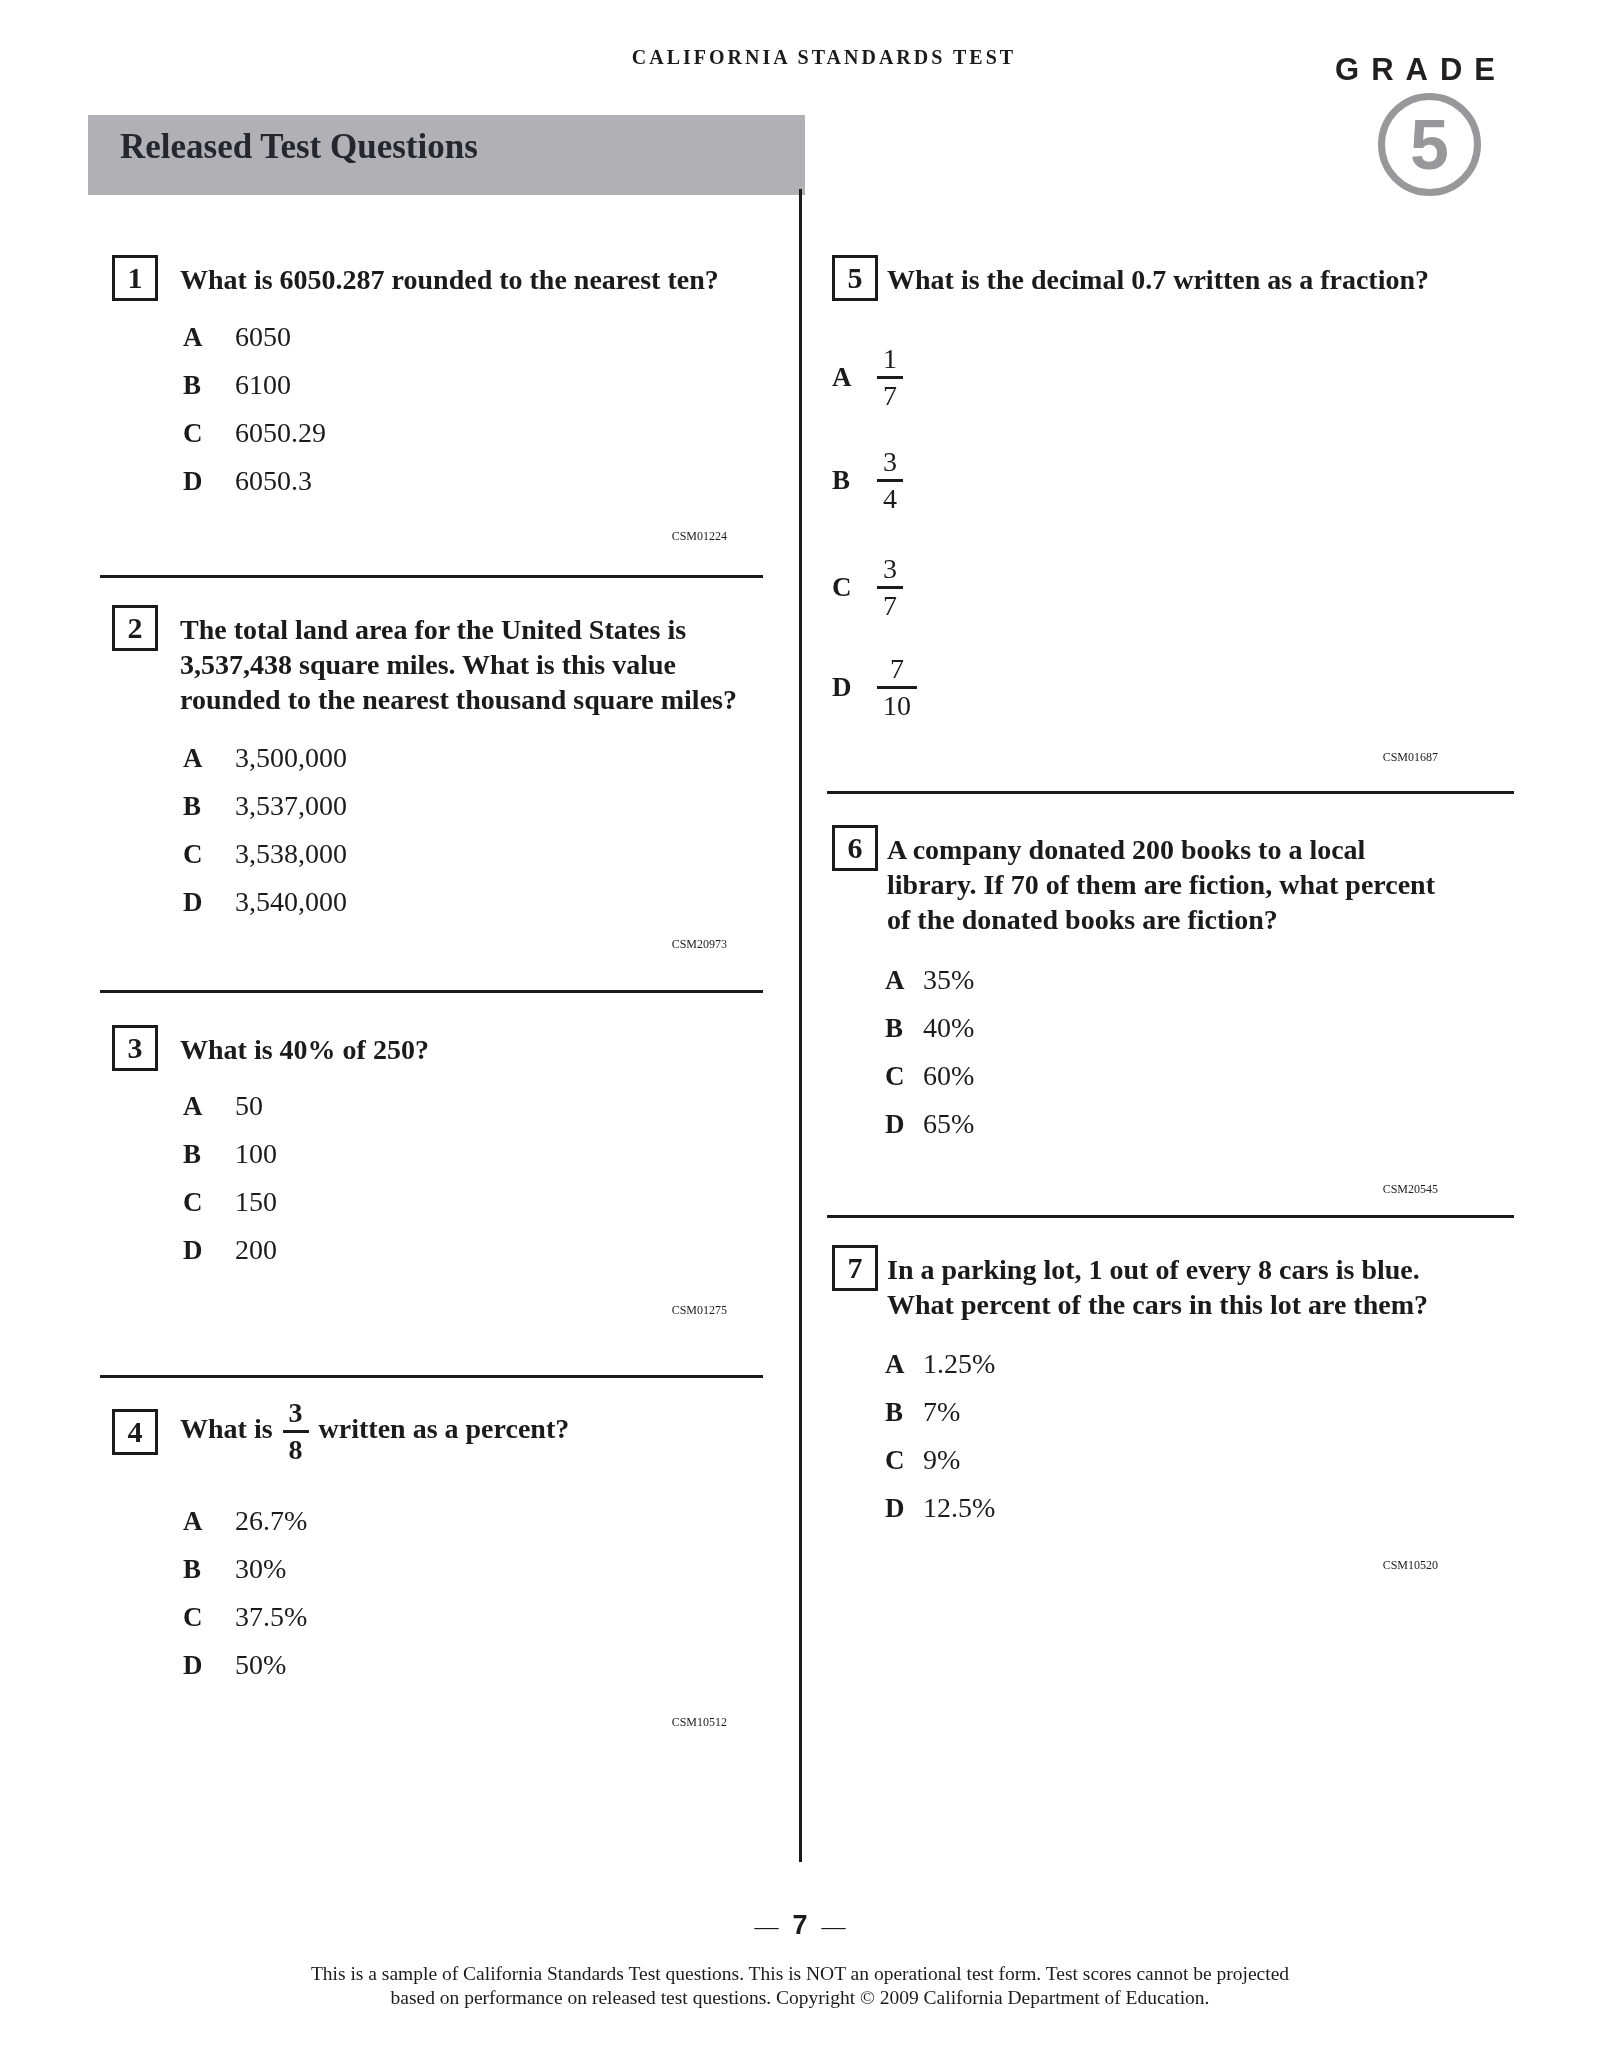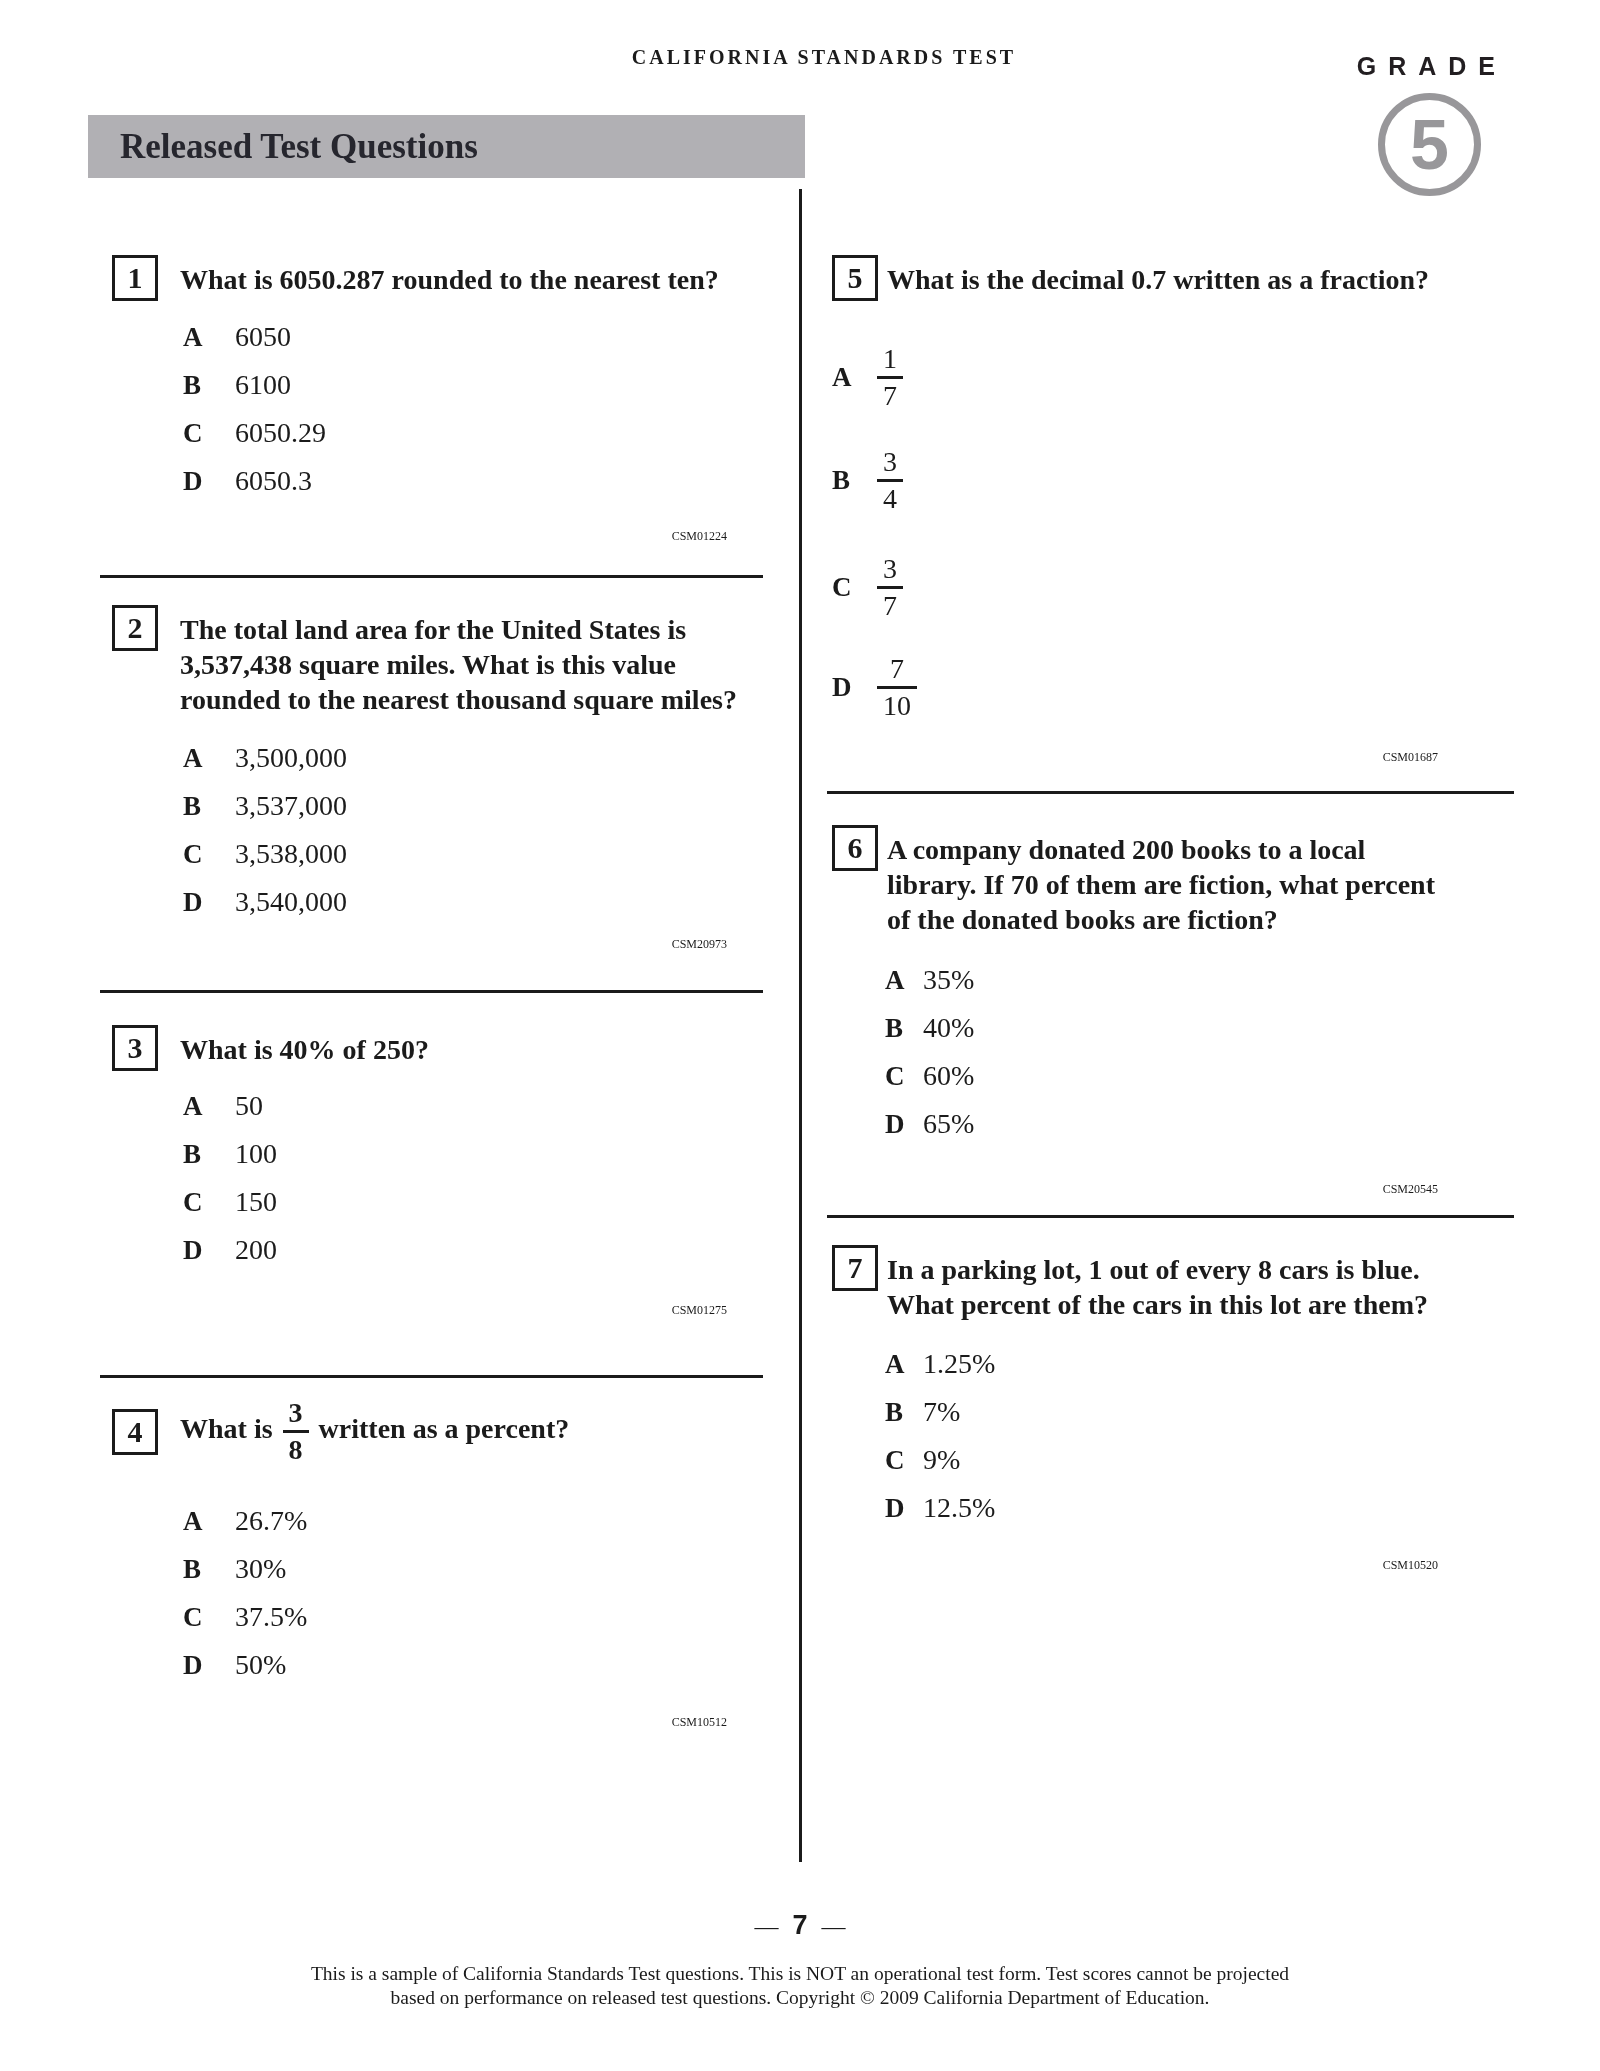--- a/index.html
+++ b/index.html
@@ -10,24 +10,24 @@
     overflow:hidden;
   }
   
   .doc-title{
     position:absolute;top:46px;left:0;width:100%;text-align:center;
     font-size:20px;font-weight:bold;letter-spacing:3px;white-space:nowrap;margin-left:24px;
   }
   .grade-label{
     position:absolute;top:52px;right:93px;
     font-family:"Liberation Sans",sans-serif;font-weight:bold;
-    font-size:25px;letter-spacing:12px;white-space:nowrap;color:#221e21;
+    font-size:31px;letter-spacing:12px;white-space:nowrap;color:#221e21;
   }
   .bar-gray{
-    position:absolute;top:115px;left:88px;width:717px;height:63px;
+    position:absolute;top:115px;left:88px;width:717px;height:80px;
     background:#b1b0b4;
   }
   .bar-gray .section-title{
     position:absolute;left:32px;top:0;line-height:63px;
     font-size:35px;font-weight:bold;color:#26262e;white-space:nowrap;
   }
   .bar-black{
     position:absolute;top:115px;left:805px;width:572px;height:63px;
     background:#221e21;
     clip-path:polygon(0 0,100% 0,calc(100% - 25px) 100%,0 100%);

